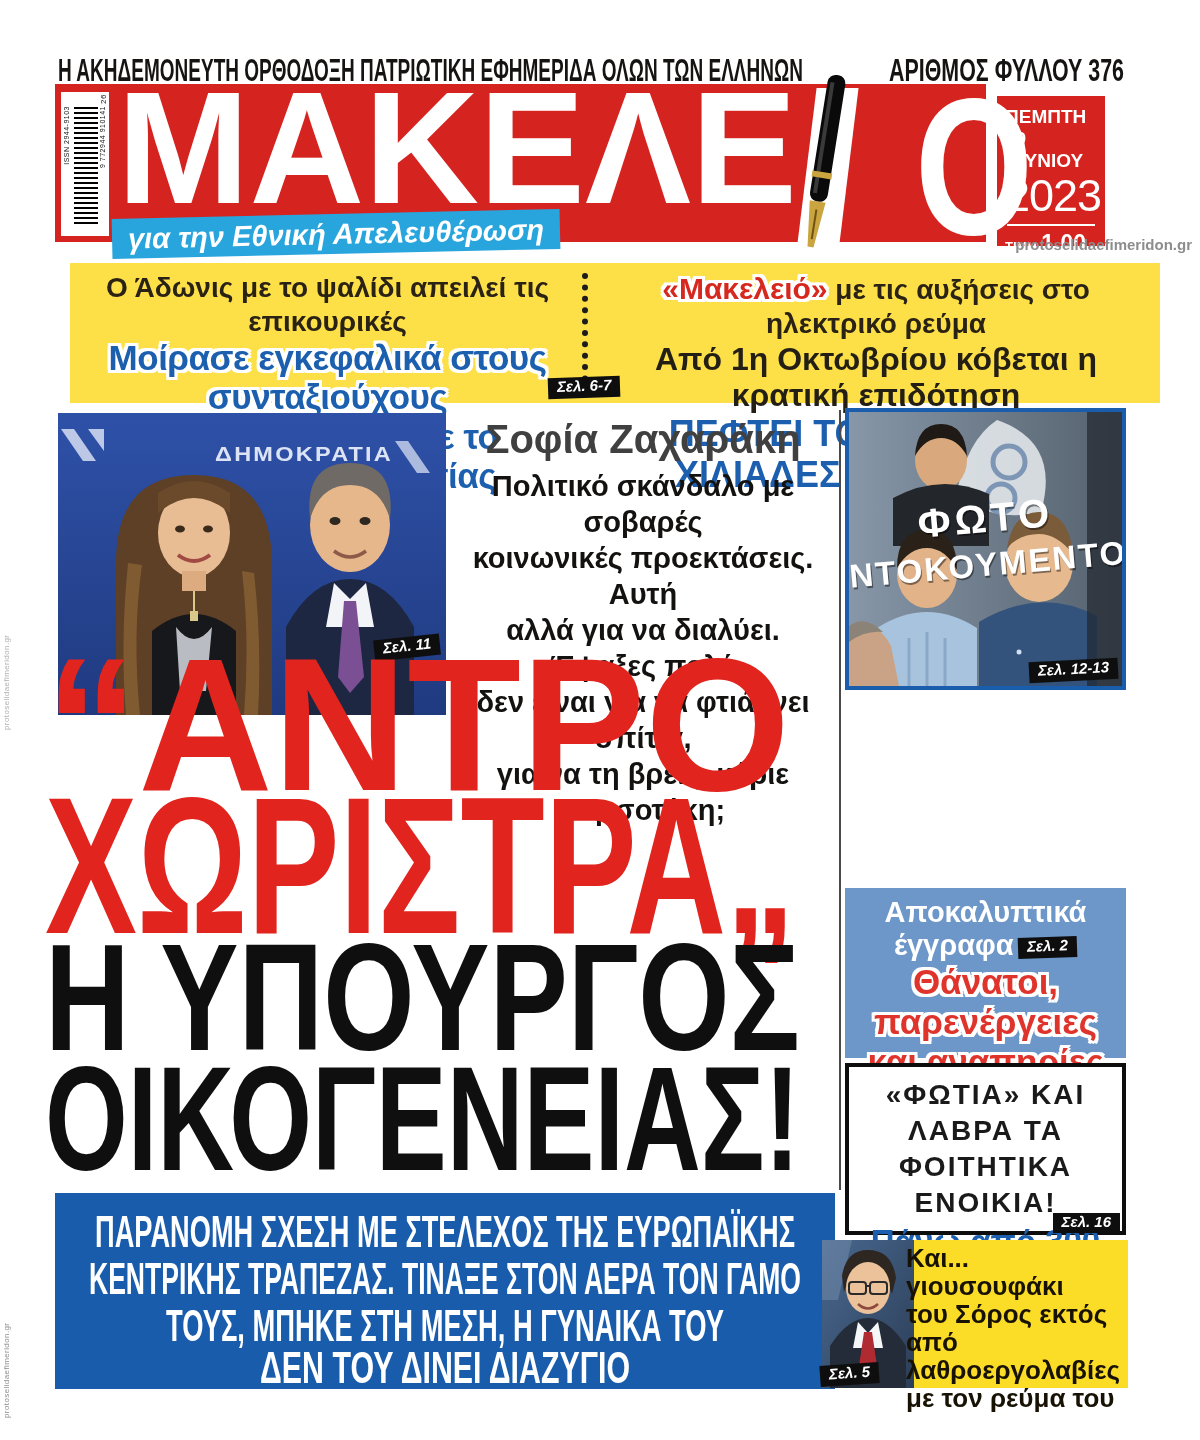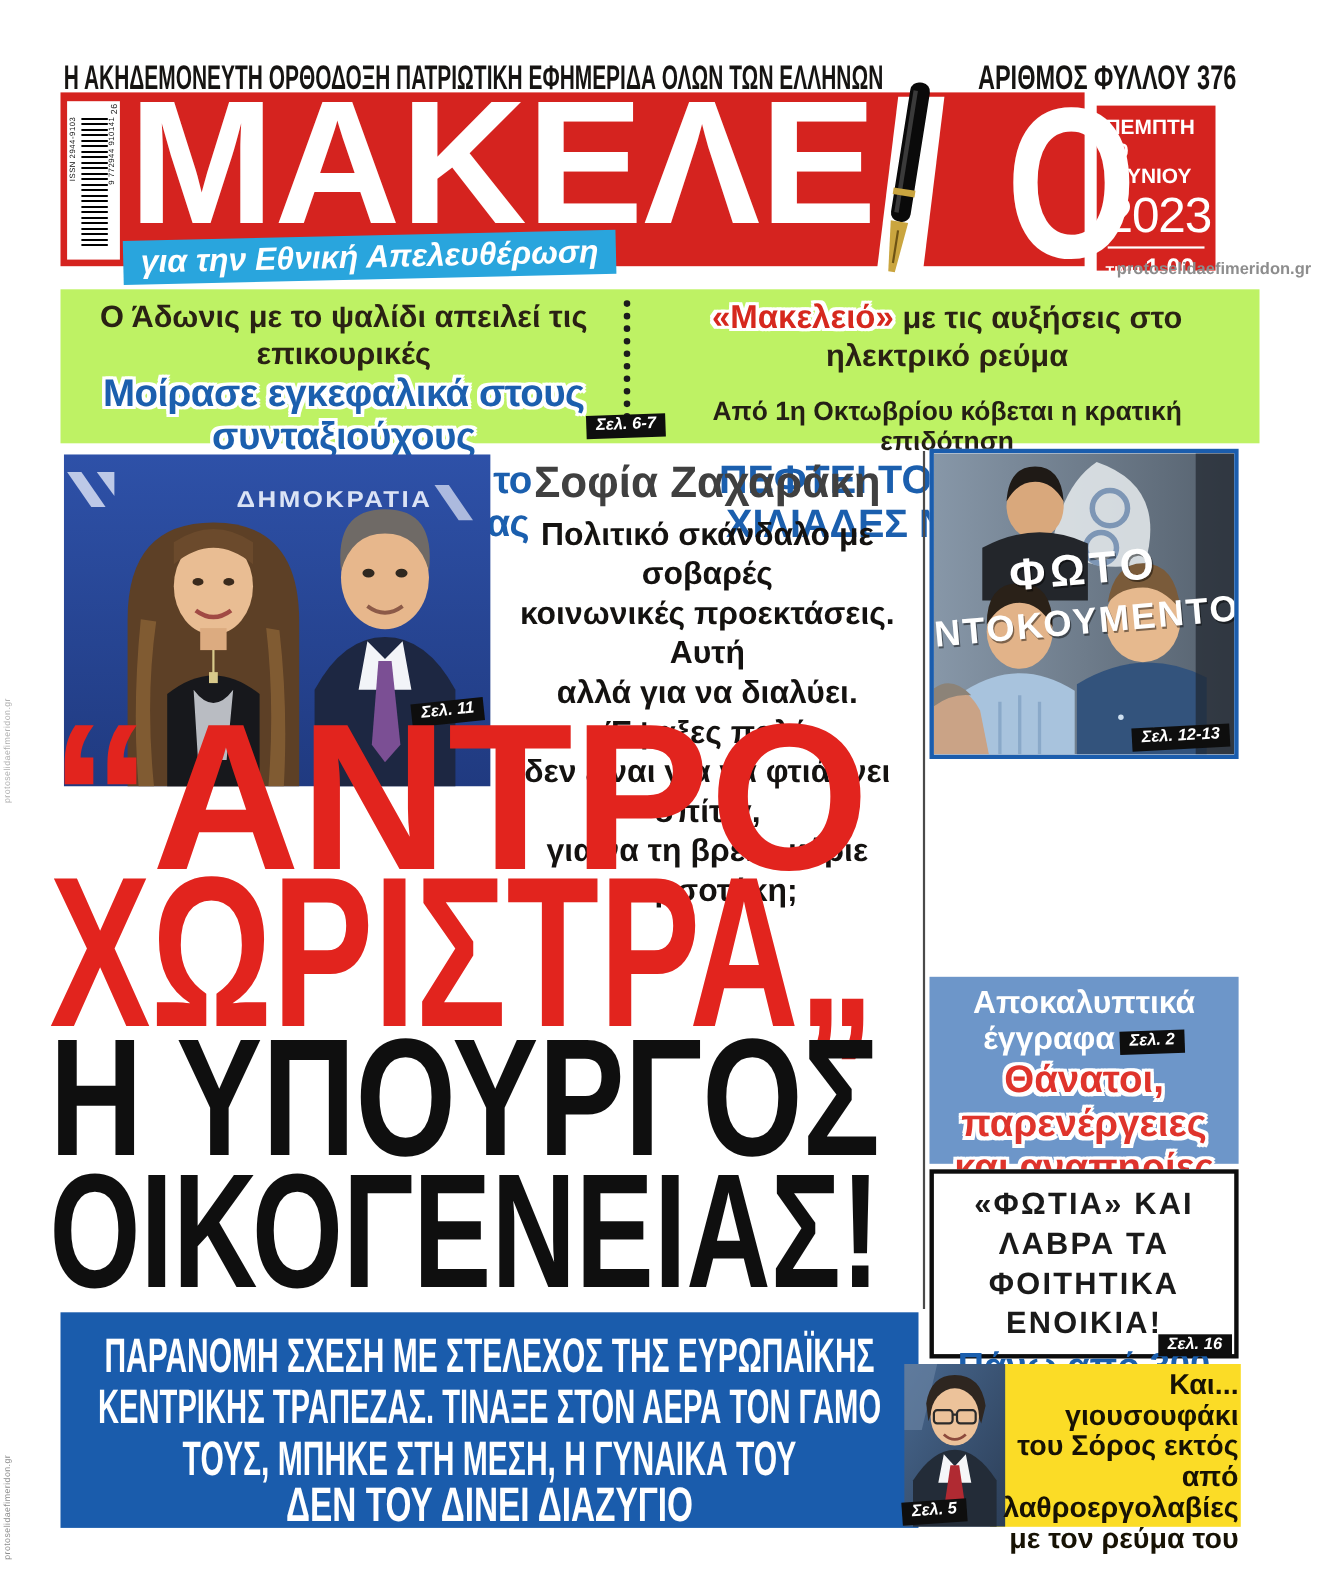--- a/index.html
+++ b/index.html
@@ -22,25 +22,25 @@
   #datebox .d1{font-weight:bold;font-size:19px;line-height:1.15;}
   #datebox .yr{font-weight:normal;font-size:45px;line-height:1.05;letter-spacing:-1px;}
   #datebox .rule{height:2px;background:#fff;margin:5px 2px 4px;}
   #datebox .price{font-weight:bold;}
   
   #barcode{left:6px;top:8px;width:48px;height:144px;background:#fff;}
   #bars{position:absolute;left:13px;top:12px;width:24px;height:120px;
         background:repeating-linear-gradient(0deg,#000 0 2px,#fff 2px 5px);}
   .vtext{position:absolute;writing-mode:vertical-rl;transform:rotate(180deg);font-size:7px;color:#111;letter-spacing:.5px;}
   
-  #ystrip{left:55px;top:263px;width:1090px;height:140px;background:#bef264;}
+  #ystrip{left:70px;top:263px;width:1090px;height:140px;background:#fde047;}
   #ydiv{left:512px;top:10px;bottom:10px;width:0;border-left:6px dotted #1c1c1c;}
   .ykick{font-size:28px;font-weight:bold;color:#2a2214;line-height:1.2;}
   .yblue{font-size:35px;font-weight:bold;color:#1b5fae;line-height:1.12;letter-spacing:-.5px;}
-  .ydark2{font-size:24px;font-weight:bold;color:#241f15;line-height:1.15;margin-top:20px;}
+  .ydark2{font-size:32px;font-weight:bold;color:#241f15;line-height:1.15;}
   
   #photo1{left:58px;top:413px;width:388px;height:302px;}
   #kicker{left:452px;top:418px;width:382px;}
   #kicker .t{color:#404040;font-weight:bold;font-size:40px;line-height:1.05;margin-bottom:8px;}
   #kicker .l{color:#141210;font-weight:bold;font-size:29px;line-height:36px;}
   #deck{left:55px;top:1193px;width:780px;height:196px;background:#1a5cac;}
   #colrule{left:839px;top:410px;width:2px;height:780px;background:#4a4a4a;}
   
   #sb1{left:845px;top:408px;width:281px;border:4px solid #1b5dad;background:#fff;box-sizing:border-box;}
   #sb1photo{position:relative;width:273px;height:274px;overflow:hidden;}
@@ -49,21 +49,21 @@
   #sb1 .reg{font-size:23.5px;line-height:27px;color:#20201e;font-weight:normal;}
   #sb1 .bld{font-size:28.5px;line-height:31px;color:#101010;font-weight:bold;}
   #sb2{left:845px;top:888px;width:281px;height:170px;background:#6d96c9;box-sizing:border-box;padding-top:8px;}
   #sb2 .k{color:#fff;font-weight:bold;font-size:29px;}
   #sb2 .r{color:#df342c;font-weight:bold;font-size:35px;line-height:40px;}
   #sb3{left:845px;top:1063px;width:281px;height:172px;background:#fff;border:4px solid #0d0d0d;box-sizing:border-box;padding-top:10px;}
   #sb3 .blk{font-size:28px;font-weight:bold;color:#1a1a1a;letter-spacing:2px;line-height:36px;}
   #sb3 .blu{font-size:33px;font-weight:bold;color:#1b5fae;line-height:41px;}
   #sb4{left:822px;top:1240px;width:306px;height:148px;}
   #sb4 .yellow{position:absolute;left:78px;right:0;top:0;bottom:0;background:#fbdc26;}
-  #sb4 .txt{position:absolute;left:84px;right:2px;top:4px;text-align:right;}
+  #sb4 .txt{position:absolute;left:84px;right:2px;top:4px;text-align:left;}
   #sb4 .l{font-size:26px;font-weight:bold;color:#171204;line-height:28px;}
   #sb4photo{position:absolute;left:0;top:0;width:92px;height:148px;}
   .wmark-side{position:absolute;left:2px;width:12px;height:170px;writing-mode:vertical-rl;
               transform:rotate(180deg);font-size:8px;color:#b0b0b0;letter-spacing:.4px;}
   #wmark-top{left:980px;top:236px;width:212px;text-align:right;font-size:15px;font-weight:bold;color:#8d8d8d;}
 </style>
 </head>
 <body>
 
 <div id="page">

